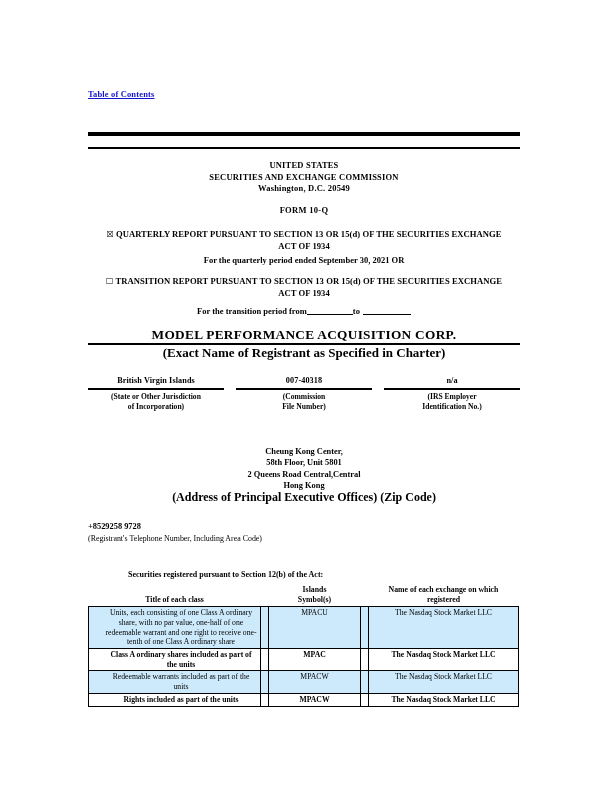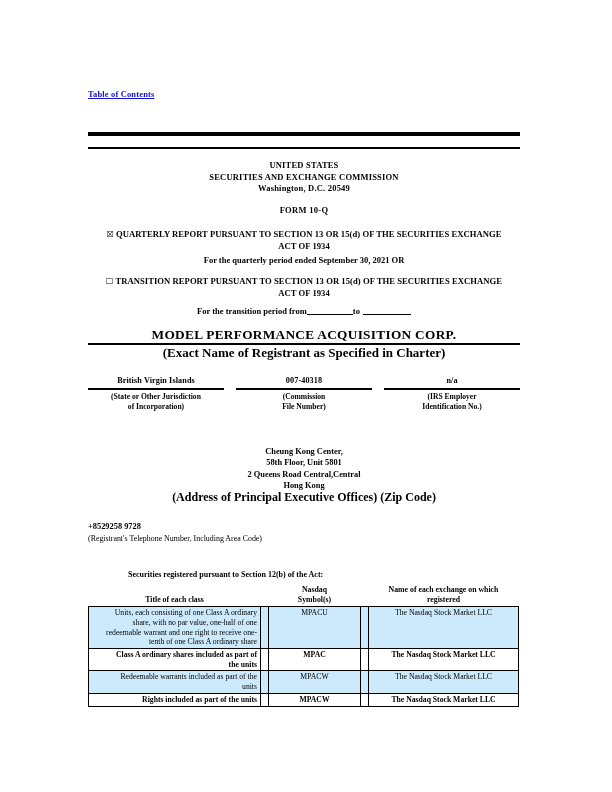--- a/index.html
+++ b/index.html
@@ -230,21 +230,21 @@
   }
   .sec-table td {
     font-size: 7.7px;
     vertical-align: top;
     line-height: 9.7px;
     padding: 1px 3px 1px 3px;
     border-top: 1.1px solid #000;
     border-bottom: 1.1px solid #000;
   }
   .sec-table td.c-title {
-    text-align: right;
+    text-align: center;
     border-left: 1.1px solid #000;
     border-right: 1.1px solid #000;
     padding-left: 16px;
   }
   .sec-table td.c-gap {
     border-left: 1.1px solid #000;
     border-right: 1.1px solid #000;
     padding: 0;
   }
   .sec-table td.c-sym,
@@ -353,21 +353,21 @@
       <col style="width:8px">
       <col style="width:92px">
       <col style="width:8px">
       <col style="width:150px">
     </colgroup>
     <thead>
       <tr>
         <th>Title of each class</th>
         <th class="h-gap"></th>
         <th>
-          <div>Nasdaq</div>
+          <div>Islands</div>
           <div>Symbol(s)</div>
         </th>
         <th class="h-gap"></th>
         <th>
           <div>Name of each exchange on which</div>
           <div>registered</div>
         </th>
       </tr>
     </thead>
     <tbody>

